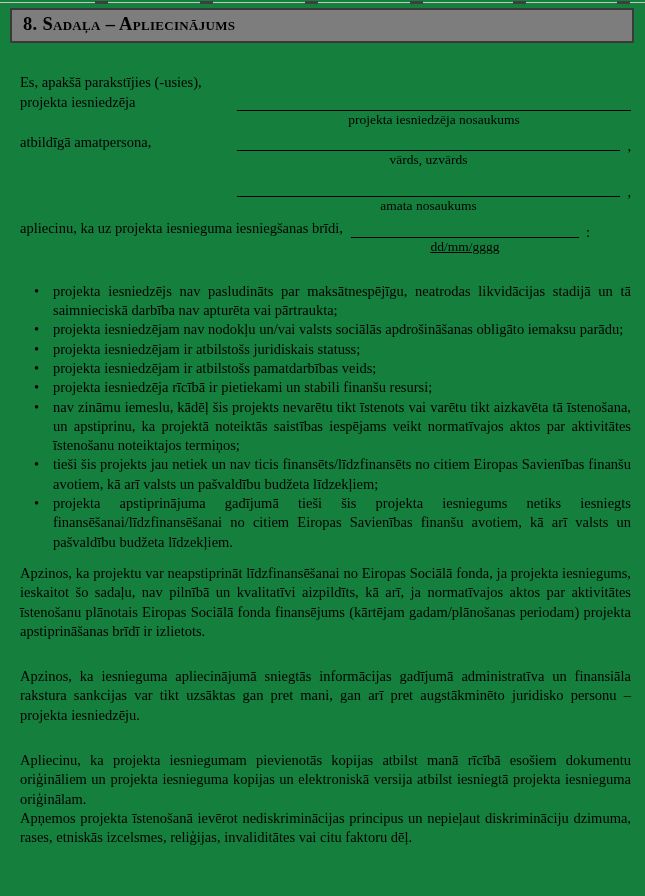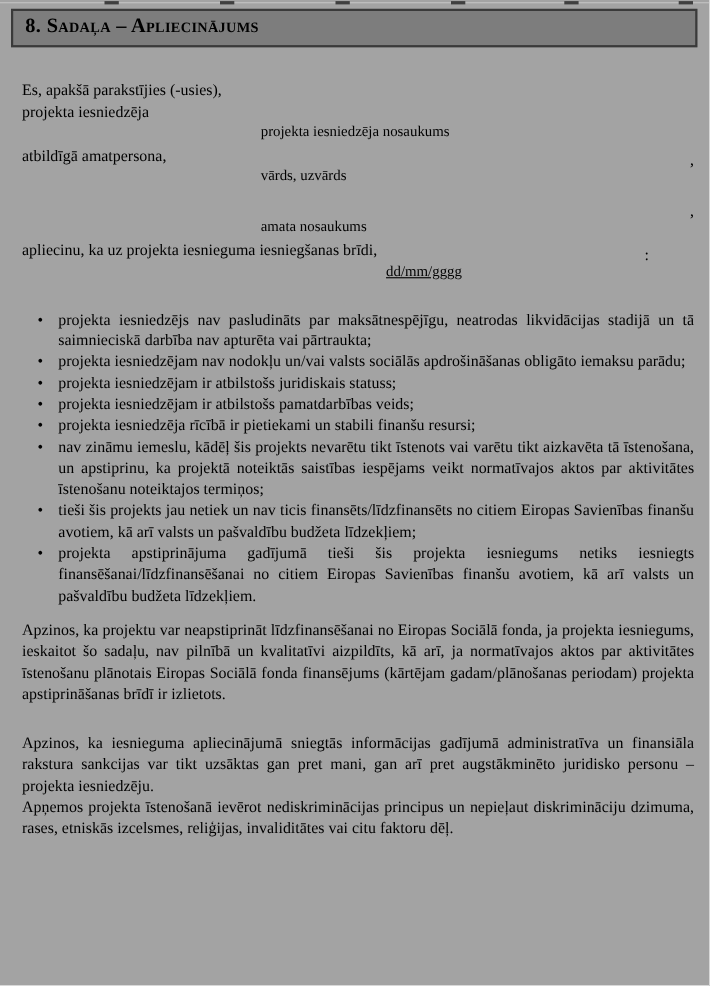--- a/index.html
+++ b/index.html
@@ -1,19 +1,19 @@
 <!DOCTYPE html>
 <html style="--header-bg: #7d7d7d; --header-border: #3a3a3a;"><head>
 <meta charset="utf-8">
 <style>
   html,body{margin:0;padding:0;background:#fff;}
   .page{
     position:relative;
     width:645px;height:896px;
-    background:#a3a3a3;
+    background:#15803d;
     font-family:"Liberation Serif","DejaVu Serif",serif;
     font-size:14.5px;line-height:19.3px;color:#000;
     overflow:hidden;
   }
   
   .top-edge{position:absolute;top:2px;left:0;width:645px;height:1px;background:#c4c4c4;}
   .top-dash{position:absolute;top:1px;width:13px;height:3px;background:#3f3f3f;}
   .td1{left:95px}.td2{left:200px}.td3{left:305px}.td4{left:410px}.td5{left:513px}.td6{left:617px}
 
   .section-header{
@@ -26,21 +26,21 @@
     font-size:18.5px;
     letter-spacing:.3px;
   }
   .content{padding:0 14px 0 20px;}
 
   
   .decl-form{margin-top:30px;}
   .form-row{display:flex;align-items:flex-end;}
   .flabel{flex:0 0 auto;padding-right:8px;margin-bottom:16px;}
   .flabel-wide{width:209px;}
-  .ffield{flex:1 1 auto;display:flex;min-width:0;}
+  .ffield{flex:1 1 auto;display:flex;flex-direction:column;min-width:0;}
   .ffield-date{flex:0 0 228px;text-decoration:underline;}
   .fline{border-bottom:1px solid #000;height:13px;}
   .fcaption{text-align:center;font-size:13.5px;line-height:16px;padding-top:1px;}
   .fsuffix{flex:0 0 auto;width:11px;text-align:right;margin-bottom:12px;}
   .row-gap-sm{margin-top:5px;}
   .row-gap-md{margin-top:15px;}
 
   
   .decl-list{margin:27px 0 0 0;padding:0 0 0 13px;list-style:none;}
   .decl-list li{
@@ -125,16 +125,17 @@
       <li>projekta iesniedzējam ir atbilstošs juridiskais statuss;</li>
       <li>projekta iesniedzējam ir atbilstošs pamatdarbības veids;</li>
       <li>projekta iesniedzēja rīcībā ir pietiekami un stabili finanšu resursi;</li>
       <li>nav zināmu iemeslu, kādēļ šis projekts nevarētu tikt īstenots vai varētu tikt aizkavēta tā īstenošana, un apstiprinu, ka projektā noteiktās saistības iespējams veikt normatīvajos aktos par aktivitātes īstenošanu noteiktajos termiņos;</li>
       <li>tieši šis projekts jau netiek un nav ticis finansēts/līdzfinansēts no citiem Eiropas Savienības finanšu avotiem, kā arī valsts un pašvaldību budžeta līdzekļiem;</li>
       <li>projekta apstiprinājuma gadījumā tieši šis projekta iesniegums netiks iesniegts finansēšanai/līdzfinansēšanai no citiem Eiropas Savienības finanšu avotiem, kā arī valsts un pašvaldību budžeta līdzekļiem.</li>
     </ul>
 
     <p class="para para-first">Apzinos, ka projektu var neapstiprināt līdzfinansēšanai no Eiropas Sociālā fonda, ja projekta iesniegums, ieskaitot šo sadaļu, nav pilnībā un kvalitatīvi aizpildīts, kā arī, ja normatīvajos aktos par aktivitātes īstenošanu plānotais Eiropas Sociālā fonda finansējums (kārtējam gadam/plānošanas periodam) projekta apstiprināšanas brīdī ir izlietots.</p>
     <p class="para">Apzinos, ka iesnieguma apliecinājumā sniegtās informācijas gadījumā administratīva un finansiāla rakstura sankcijas var tikt uzsāktas gan pret mani, gan arī pret augstākminēto juridisko personu – projekta iesniedzēju.</p>
+    <p class="para">Apliecinu, ka projekta iesniegumam pievienotās kopijas atbilst manā rīcībā esošiem dokumentu oriģināliem un projekta iesnieguma kopijas un elektroniskā versija atbilst iesniegtā projekta iesnieguma oriģinālam.</p>
     <p class="para para-joined">Apņemos projekta īstenošanā ievērot nediskriminācijas principus un nepieļaut diskrimināciju dzimuma, rases, etniskās izcelsmes, reliģijas, invaliditātes vai citu faktoru dēļ.</p>
 
   </div>
 </div>
 
 </body></html>

